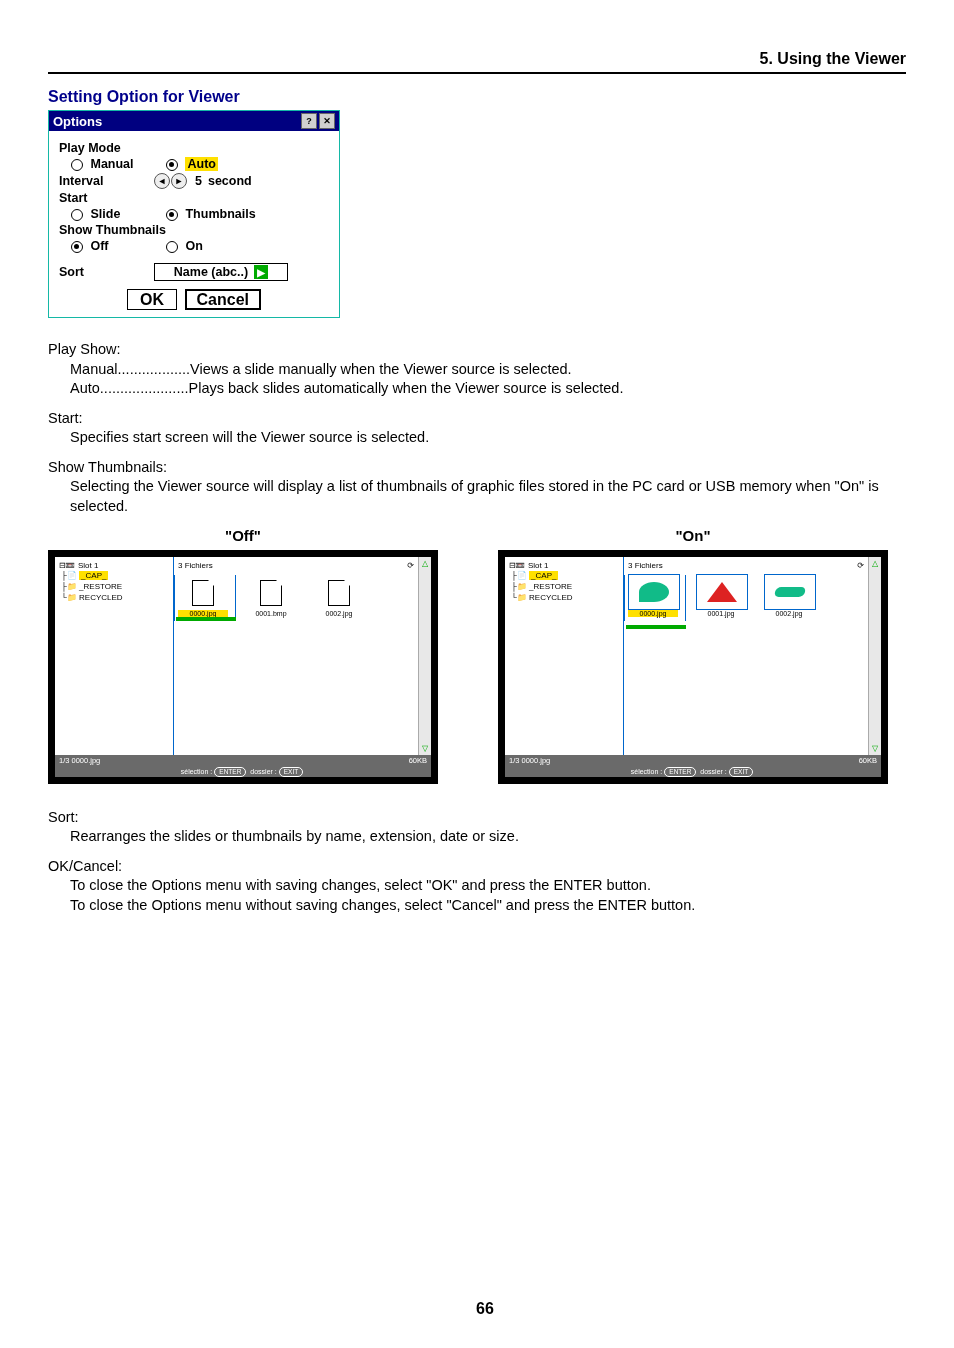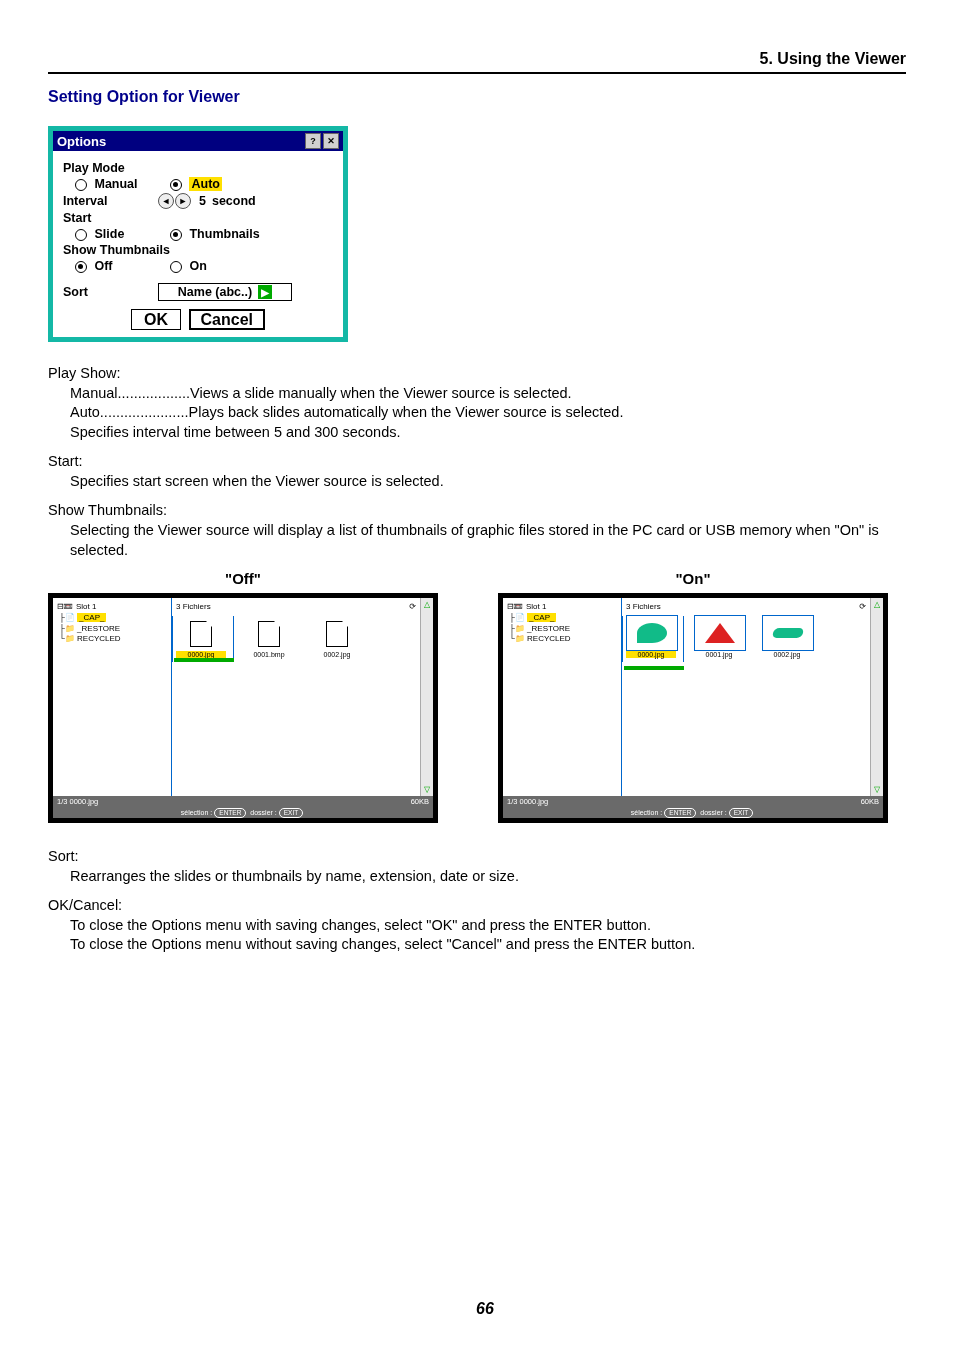--- a/index.html
+++ b/index.html
@@ -20,27 +20,27 @@
     text-align: right;
     font-weight: bold;
     font-size: 16px;
     margin-bottom: 4px;
   }
   .hr-top { border-top: 2px solid #000; margin: 0 0 14px 0; }
   .section-title {
     color: #00008b;
     font-weight: bold;
     font-size: 16px;
-    margin-bottom: 20px;
+    margin-bottom: 4px;
   }
 
   
   .options-dialog {
     width: 290px;
-    border: 5px solid #14b8a6;
+    border: 1px solid #14b8a6;
     background: #fff;
     margin-bottom: 22px;
   }
   .options-titlebar {
     background: #000080;
     color: #fff;
     font-weight: bold;
     font-size: 13px;
     padding: 2px 4px;
     display: flex;
@@ -69,21 +69,21 @@
   .body-text { font-size: 14.5px; line-height: 1.35; }
   .term { margin-top: 10px;}
   .indent { padding-left: 22px;}
   .kv-line { display:flex; }
   .dots{ color:#000; }
 
   
   .thumb-row { display:flex; gap:60px; margin-top:10px; }
   .thumb-col { flex:0 0 auto; width: 390px; text-align:center;}
   .col-title { font-weight:bold; font-size:15px; margin-bottom:6px;}
-  .viewer-box{ border:5px solid #000000; background:#fff; height:220px; position:relative; font-size:8px; text-align:left;}
+  .viewer-box{ border:7px solid #000000; background:#fff; height:220px; position:relative; font-size:8px; text-align:left;}
   .vb-inner{ display:flex; height: 198px;}
   .tree-pane{ width:110px; background:#fff; padding:4px; font-size:8px; line-height:1.35;}
   .cap-hl{ background:#ffe000; padding:0 2px;}
   .grid-pane{ flex:1; background:#fff; padding:4px; position:relative; border-left:1px solid #06c;}
   .grid-header{ font-size:8px; margin-bottom:2px; display:flex; justify-content:space-between;}
   .icons-row{ display:flex; gap:18px; margin-top:4px;}
   .thumb-cell{ width:50px; text-align:center;}
   .file-icon{ width:20px;height:24px; border:1px solid #000; margin:6px auto 4px; background:#fff; position:relative;}
   .file-icon::after{ content:""; position:absolute; top: -1px; right: -1px; width:0;height:0; border-left:6px solid transparent; border-top:6px solid #fff;}
   .fname{ font-size:7px;}
@@ -95,21 +95,21 @@
   .shp2{ width:0;height:0; border-left:15px solid transparent; border-right:15px solid transparent; border-bottom:20px solid #d22;}
   .shp3{ width:30px;height:10px; background:#1b8; border-radius:6px; transform:skewX(-15deg);}
   .status-bar{ height:11px; background:#6a6a6a; color:#fff; font-size:7.5px; display:flex; justify-content:space-between; padding:0 4px; align-items:center;}
   .hint-bar{ height:11px; background:#6a6a6a; color:#fff; font-size:7px; text-align:center; line-height:11px;}
   .pill{ display:inline-block; border:1px solid #fff; border-radius:6px; padding:0 4px; font-size:6.5px; line-height:8px; margin:0 2px;}
   .green-bar{ position:absolute; left:2px; top:60px; width:60px; height:4px; background:#0a0;}
   .vscroll{ width:12px; background:#e8e8e8; border-left:1px solid #aaa; display:flex; flex-direction:column; justify-content:space-between; align-items:center; padding:2px 0;}
   .vscroll span{ font-size:8px; color:#0a0;}
   .refresh-ic{ font-size:8px;}
 
-  .page-number { position:absolute; bottom:30px; left:16px; right:0; text-align:center; font-weight:bold; font-size:16px;font-style:italic;}
+  .page-number { position:absolute; bottom:30px; left:16px; right:0; text-align:center; font-weight:bold; font-size:16px;}
 </style>
 </head>
 <body>
 
 <div class="page">
   <div class="chapter-title">5. Using the Viewer</div>
   <div class="hr-top"></div>
   <div class="section-title">Setting Option for Viewer</div>
 
   <div class="options-dialog">
@@ -183,24 +183,23 @@
       <span>Manual</span>
       <span class="dots"> .................. </span>
       <span>Views a slide manually when the Viewer source is selected.</span>
     </div>
     <div class="indent kv-line">
       <span>Auto</span>
       <span class="dots"> ...................... </span>
       <span>Plays back slides automatically when the Viewer source is selected.</span>
     </div>
 
-    <div class="indent">Specifies interval time between 5 and 300 seconds.</div>
 
     <div class="term">Start:</div>
-    <div class="indent">Specifies start screen when the Viewer source is selected.</div>
+    <div class="indent">Specifies start screen will the Viewer source is selected.</div>
 
     <div class="term">Show Thumbnails:</div>
     <div class="indent">Selecting the Viewer source will display a list of thumbnails of graphic files stored in the PC card or USB memory when "On" is selected.</div>
   </div>
 
   <div class="thumb-row">
 
     <div class="thumb-col">
       <div class="col-title">"Off"</div>
       <div class="viewer-box">

